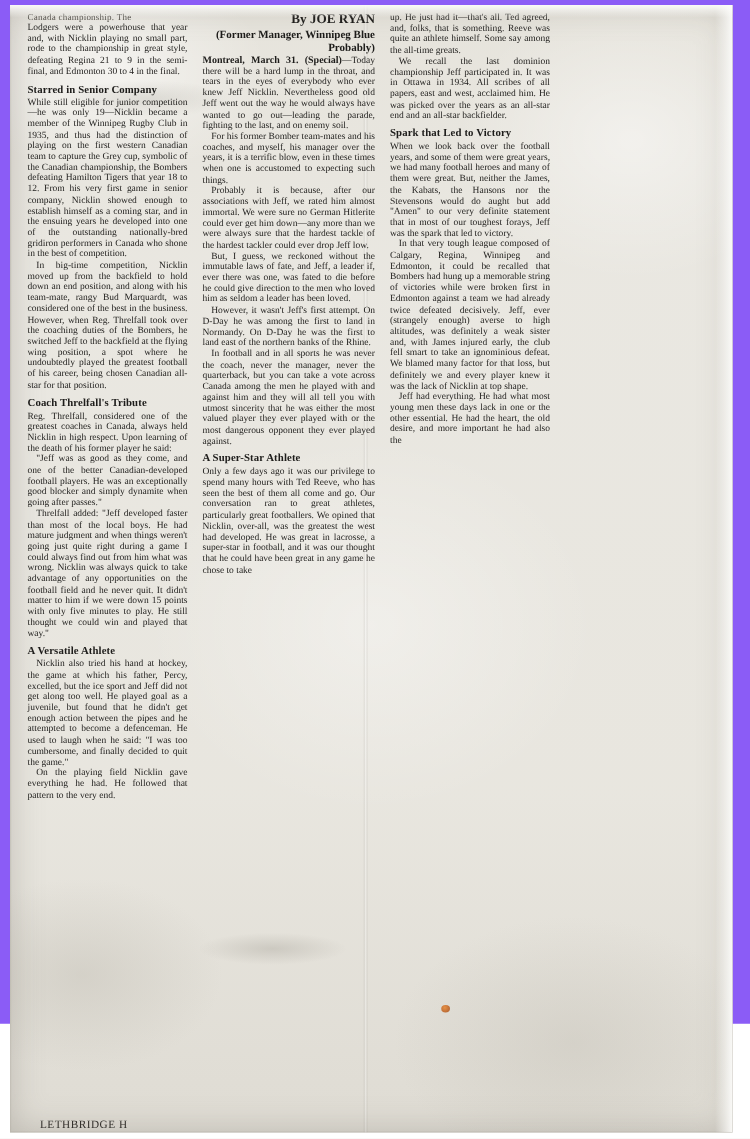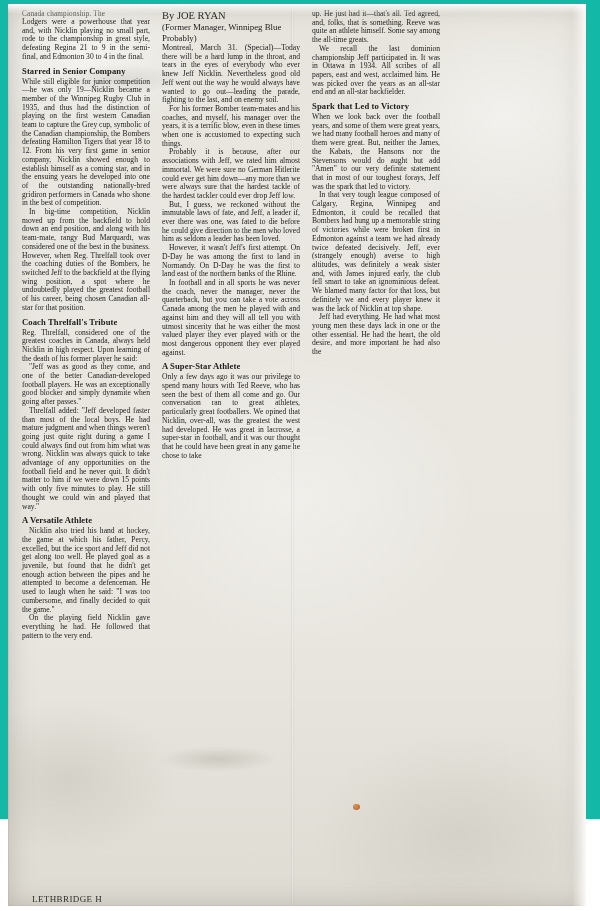--- a/index.html
+++ b/index.html
@@ -5,21 +5,21 @@
   html,body{margin:0;padding:0;}
   body{
     width:600px;height:911px;
     background:#ffffff;
     font-family:"Liberation Serif", serif;
     overflow:hidden;
   }
   #page{
     position:relative;
     width:600px;height:819px;
-    background:#14b8a6;
+    background:#8b5cf6;
   }
   
   .clipping{
     position:absolute;
     left:8px; top:4px;
     width:578px; height:902px;
     background:#e9e7e1;
     box-shadow:0 0 0 1px #cfcdc6 inset;
     overflow:hidden;
   }
@@ -81,27 +81,27 @@
     text-align:left;
     font-weight:bold;
     font-size:8.6px;
     line-height:11px;
     margin:4px 0 1px 0;
     letter-spacing:.1px;
   }
 
   
   .byline{
-    text-align:left;
-    font-weight:normal;
+    text-align:right;
+    font-weight:bold;
   }
   .byline .by{font-size:10.5px;line-height:12px;}
   .byline .former{font-size:8.8px;line-height:11px;}
   .dateline{
-    font-weight:normal;
+    font-weight:bold;
     font-size:8px;
   }
 
   
   .cutline{
     font-size:7.2px;
     line-height:8px;
     color:#55524c;
     letter-spacing:.2px;
     white-space:nowrap;

